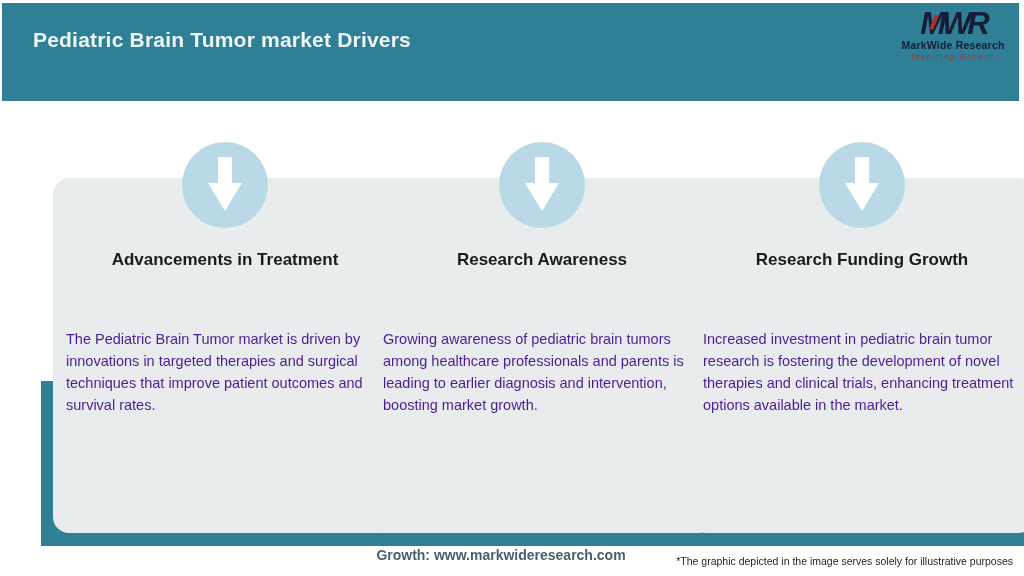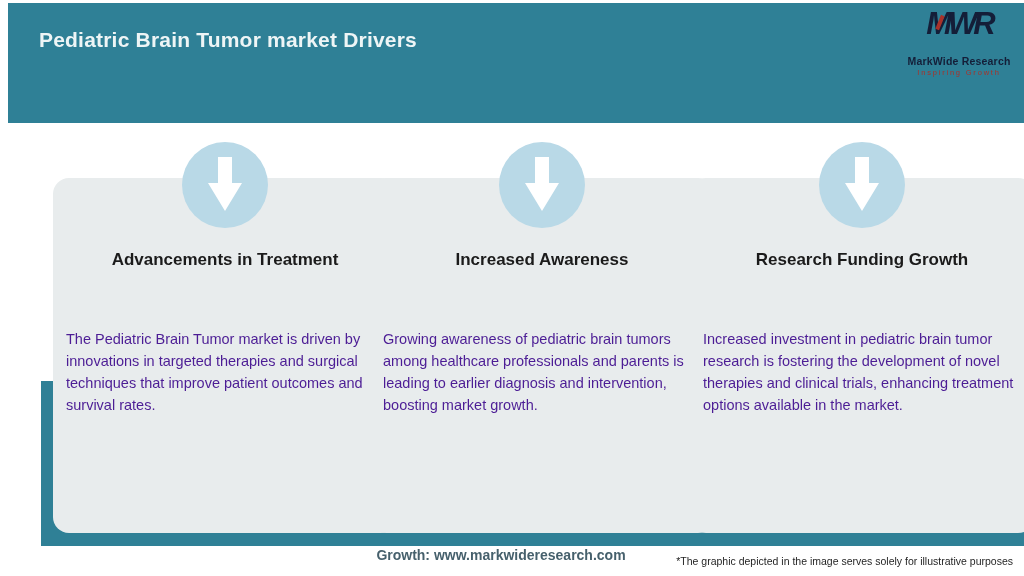--- a/index.html
+++ b/index.html
@@ -7,22 +7,22 @@
   body {
     position: relative;
     background: #ffffff;
     font-family: "Liberation Sans", sans-serif;
     overflow: hidden;
   }
 
   
   .header-bar {
     position: absolute;
-    left: 8px; top: 3px;
-    width: 1017px; height: 120px;
+    left: 2px; top: 3px;
+    width: 1017px; height: 98px;
     background: var(--teal, #2f8096);
   }
   .header-title {
     position: absolute;
     left: 31px; top: 25px;
     font-size: 21px;
     font-weight: bold;
     color: #eef5f6;
     letter-spacing: 0.2px;
   }
@@ -47,21 +47,21 @@
     position: absolute;
     left: 33px; top: 7px;
     width: 4px; height: 15px;
     background: var(--logo_red, #a8322a);
     transform: rotate(22deg);
   }
   .logo-name {
     font-size: 10.5px;
     font-weight: bold;
     letter-spacing: 0.2px;
-    margin-top: 17px;
+    margin-top: 1px;
   }
   .logo-tagline {
     font-size: 7.5px;
     font-weight: normal;
     letter-spacing: 1.8px;
     color: var(--logo_red, #a8322a);
     margin-top: 2px;
   }
 
   
@@ -162,21 +162,21 @@
 </div>
 
 <div class="driver-card card-2">
   <div class="card-shadow"></div>
   <div class="card-surface"></div>
   <div class="arrow-circle">
     <svg width="40" height="56" viewBox="0 0 40 56">
       <path d="M13 0 h14 v26 h10 L20 54 L3 26 h10 z" fill="#ffffff"></path>
     </svg>
   </div>
-  <div class="card-title">Increased Awareness</div>
+  <div class="card-title">Research Awareness</div>
   <div class="card-body">Growing awareness of pediatric brain tumors among healthcare professionals and parents is leading to earlier diagnosis and intervention, boosting market growth.</div>
 </div>
 
 <div class="driver-card card-3">
   <div class="card-shadow"></div>
   <div class="card-surface"></div>
   <div class="arrow-circle">
     <svg width="40" height="56" viewBox="0 0 40 56">
       <path d="M13 0 h14 v26 h10 L20 54 L3 26 h10 z" fill="#ffffff"></path>
     </svg>

